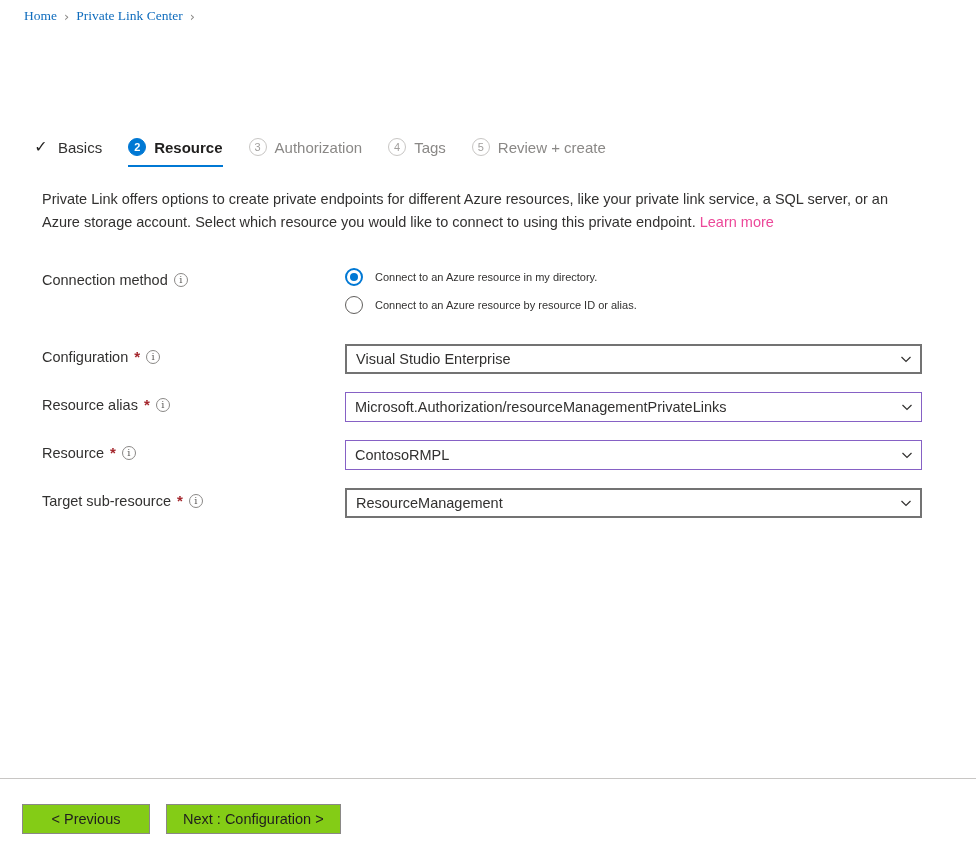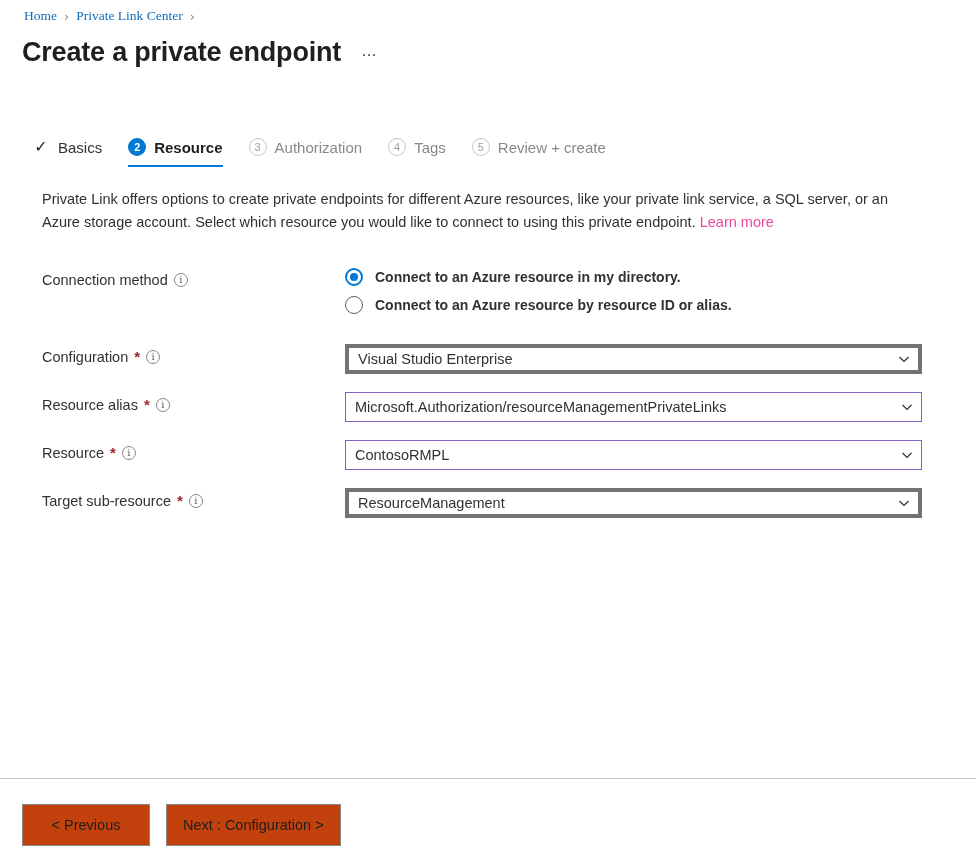--- a/index.html
+++ b/index.html
@@ -96,39 +96,39 @@
     border: 1px solid #8a8886; color: #605e5c;
     font-size: 10px; line-height: 12px; text-align: center;
     font-family: "DejaVu Serif", serif;
     display: inline-block; cursor: pointer; flex: none;
   }
 
   
   .radio-group { display: flex; flex-direction: column; gap: 10px; }
   .radio-opt {
     display: flex; align-items: center; gap: 12px;
-    font-size: 14px; color: #323130; cursor: pointer; font-weight: bold;
+    font-size: 11px; color: #323130; cursor: pointer;
   }
   .radio-mark {
     width: 18px; height: 18px; border-radius: 50%;
     border: 1.5px solid #605e5c; background: #fff;
     flex: none; position: relative;
   }
   .radio-opt.selected .radio-mark { border-color: #0078d4; border-width: 2px; }
   .radio-opt.selected .radio-mark::after {
     content: ""; position: absolute;
     left: 50%; top: 50%; transform: translate(-50%, -50%);
     width: 8px; height: 8px; border-radius: 50%;
     background: #0078d4;
   }
 
   
   .dropdown {
     width: 577px; height: 30px;
-    border: 4px solid #737373; background: #fff;
+    border: 2px solid #737373; background: #fff;
     display: flex; align-items: center;
     padding: 0 8px 0 9px; cursor: pointer;
     font-size: 14.5px; color: #323130;
     justify-content: space-between;
   }
   .dropdown.highlight { border: 1.5px solid #8661c5; text-align: center; }
   .dd-value { white-space: nowrap; overflow: hidden; text-overflow: ellipsis; }
   .chev {
     width: 12px; height: 12px; flex: none;
     margin-left: 8px; color: #323130;
@@ -142,44 +142,40 @@
   
   .footer-divider {
     position: absolute; left: 0; top: 778px;
     width: 976px; height: 1px; background: #c8c6c4;
   }
   .footer-actions {
     position: absolute; left: 22px; top: 804px;
     display: flex; gap: 16px;
   }
   .btn {
-    height: 42px; min-width: 128px;
-    border: 1px solid #8a8886; background: #c2410c;
+    height: 30px; min-width: 128px;
+    border: 1px solid #8a8886; background: #84cc16;
     color: #201f1e; font-size: 14.5px;
     font-family: "Liberation Sans", sans-serif;
     display: flex; align-items: center; justify-content: center;
     padding: 0 16px; cursor: pointer; white-space: nowrap;
   }
 </style>
 </head>
 <body>
 
 <div class="page">
 
   <div class="breadcrumb">
     <span class="crumb-link">Home</span>
     <span class="crumb-sep">›</span>
     <span class="crumb-link">Private Link Center</span>
     <span class="crumb-sep">›</span>
   </div>
 
-  <div class="title-row">
-    <div class="page-title">Create a private endpoint</div>
-    <div class="ellipsis-menu">…</div>
-  </div>
 
   <div class="tabs">
 
     <div class="tab done">
       <span class="tab-check">✓</span>
       <span class="tab-label">Basics</span>
     </div>
 
     <div class="tab active">
       <span class="tab-badge">2</span>

